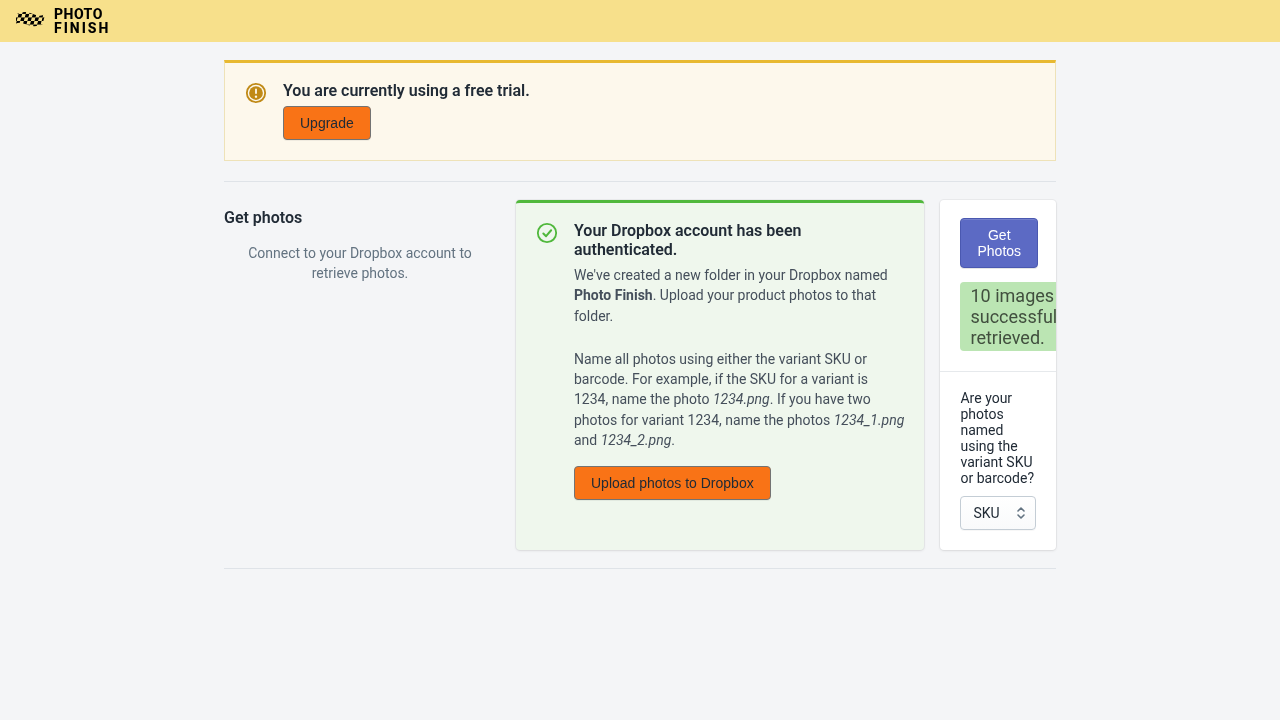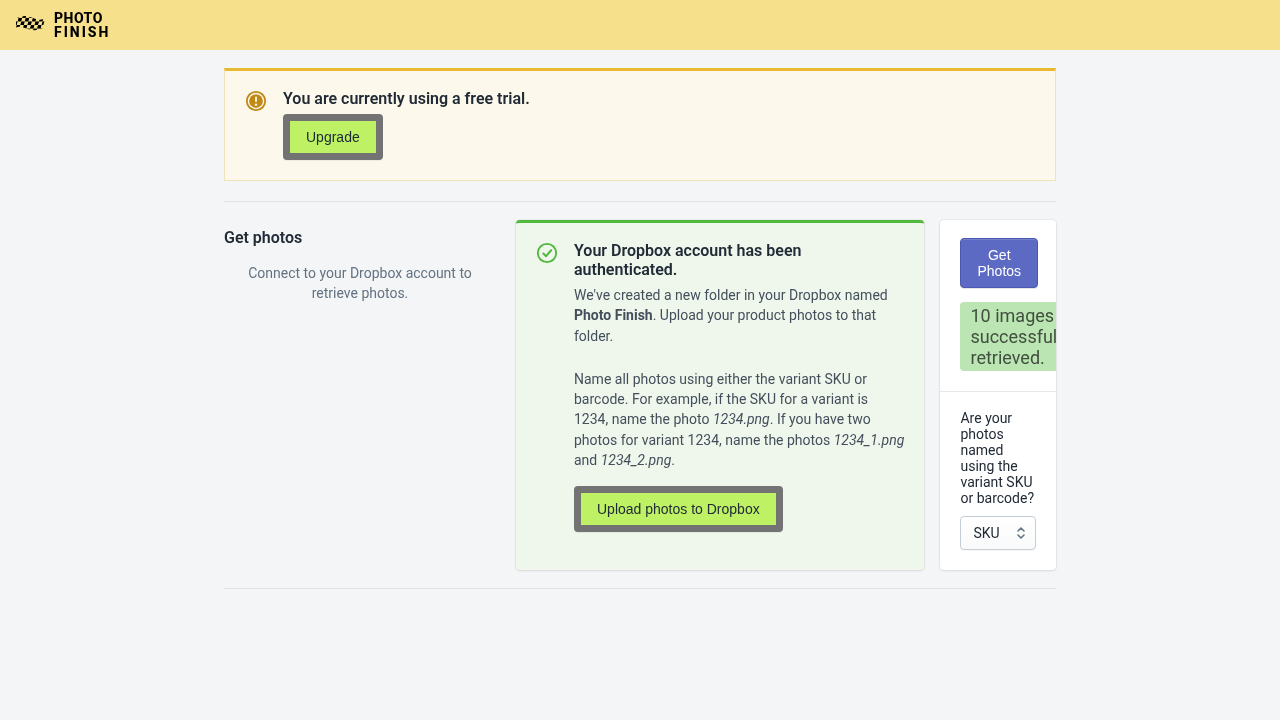--- a/index.html
+++ b/index.html
@@ -7,21 +7,21 @@
     font-family: -apple-system, BlinkMacSystemFont, "Segoe UI", Roboto, Helvetica, Arial, sans-serif;
     background: #f4f5f7;
     color: #212b36;
     font-size: 14px;
     width: 1280px;
     height: 720px;
     overflow: hidden;
   }
   .topbar {
     background: #f7e08b;
-    height: 50px;
+    height: 42px;
     display: flex;
     align-items: center;
     padding: 0 16px;
   }
   .logo {
     display: flex;
     align-items: center;
     gap: 6px;
   }
   .logo-flag {
@@ -63,22 +63,22 @@
     font-size: 16px;
     font-weight: 600;
     margin-bottom: 6px;
   }
   .banner-warning p {
     color: #454f5b;
     margin-bottom: 16px;
   }
   .btn {
     display: inline-block;
-    background: #bef264;
-    border: 7px solid #737373;
+    background: #f97316;
+    border: 1px solid #737373;
     border-radius: 4px;
     padding: 8px 16px;
     font-size: 14px;
     color: #212b36;
     cursor: pointer;
     box-shadow: 0 1px 0 rgba(0,0,0,0.05);
   }
   .btn-primary {
     background: #5c6ac4;
     border: 1px solid #4a58b0;

